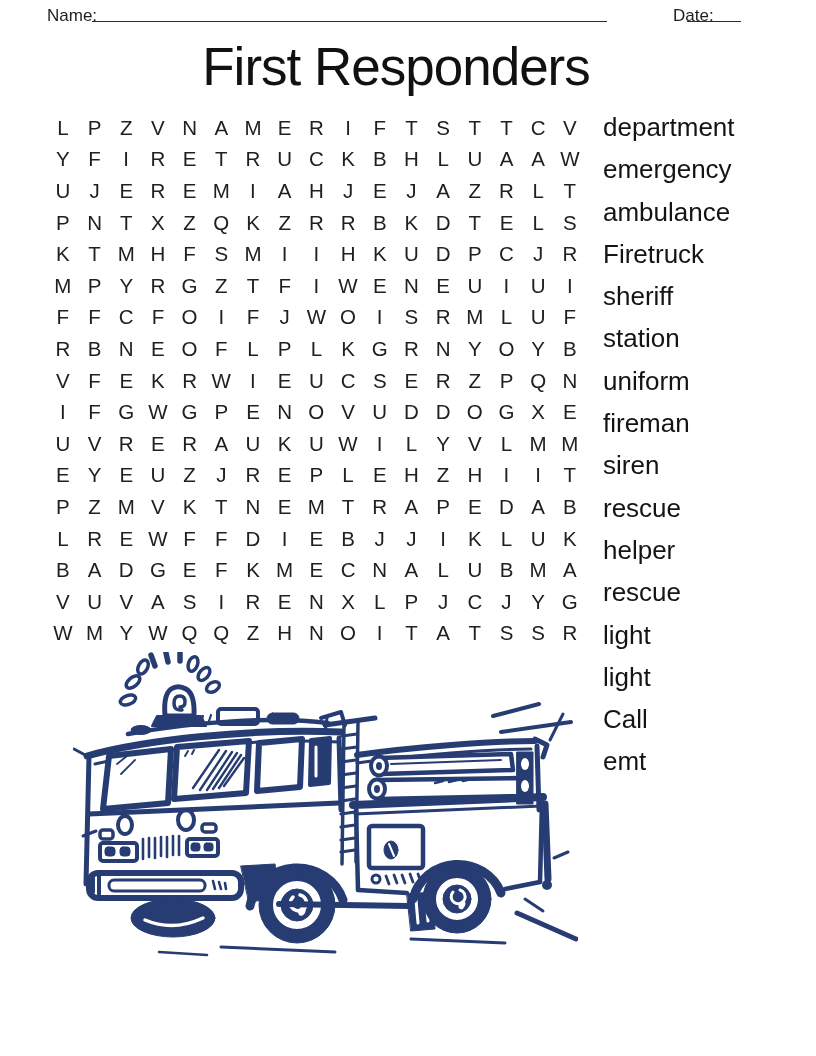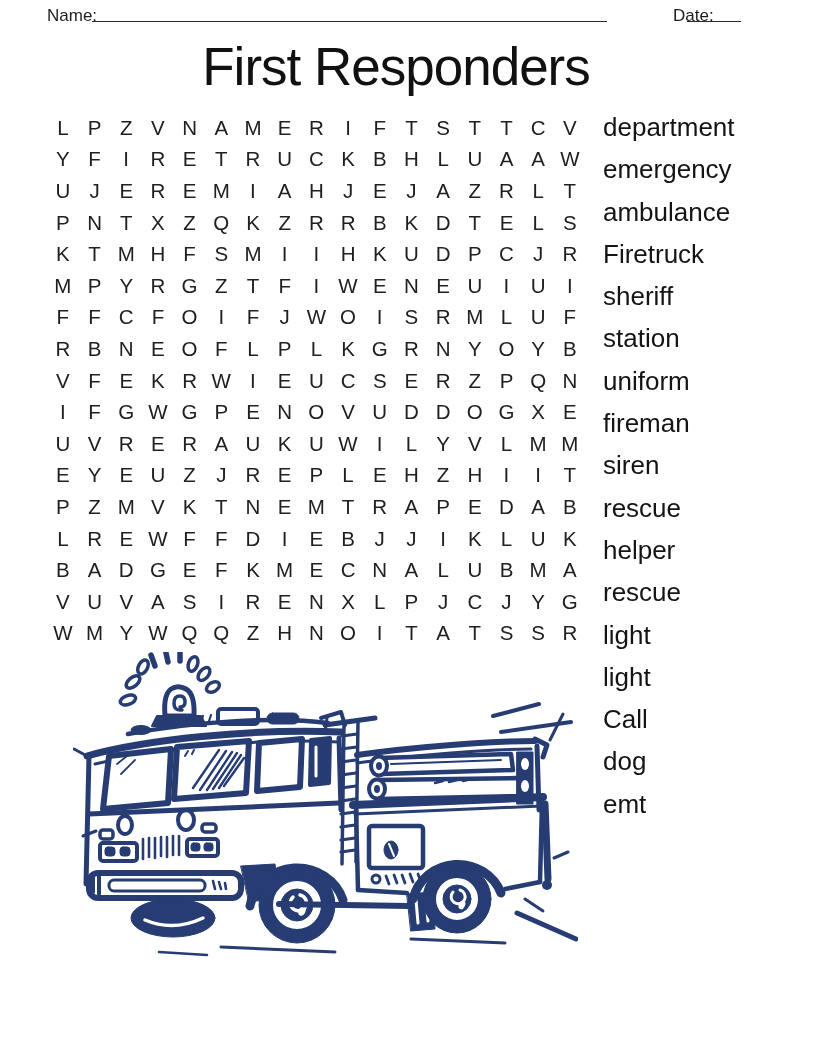--- a/index.html
+++ b/index.html
@@ -343,21 +343,20 @@
     <li>station</li>
     <li>uniform</li>
     <li>fireman</li>
     <li>siren</li>
     <li>rescue</li>
     <li>helper</li>
     <li>rescue</li>
     <li>light</li>
     <li>light</li>
     <li>Call</li>
-    <li>dog</li>
     <li>emt</li>
   </ul>
 
 <svg id="truck" viewBox="0 0 505 305" aria-hidden="true" style="color: rgb(38, 60, 114);">
   <g fill="none" stroke="currentColor" stroke-linecap="round" stroke-linejoin="round">
 
     <g>
       <ellipse cx="55" cy="48" rx="8" ry="4.5" stroke-width="3.5" transform="rotate(-20 55 48)"></ellipse>
       <ellipse cx="60" cy="30" rx="8" ry="4.5" stroke-width="3.5" transform="rotate(-40 60 30)"></ellipse>
       <ellipse cx="70" cy="15" rx="7.5" ry="4.5" stroke-width="3.5" transform="rotate(-62 70 15)"></ellipse>

